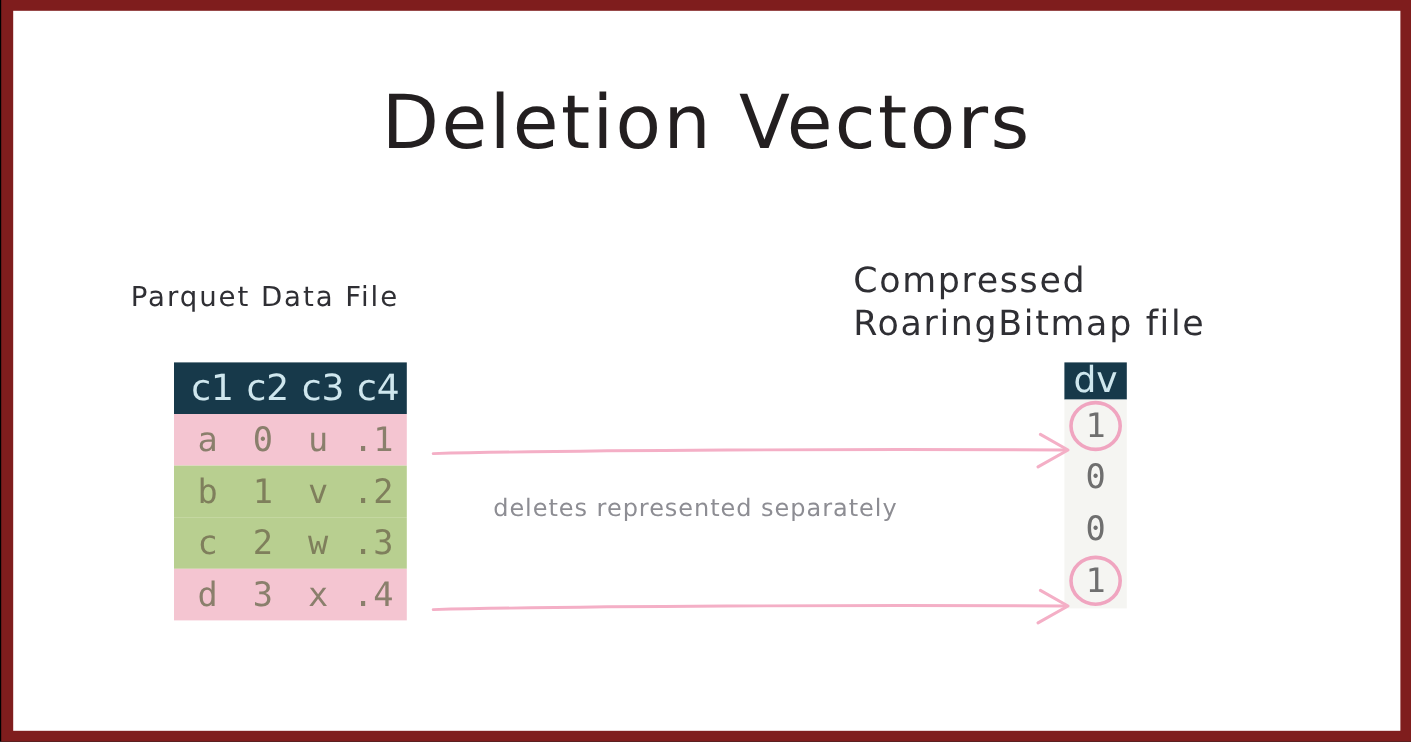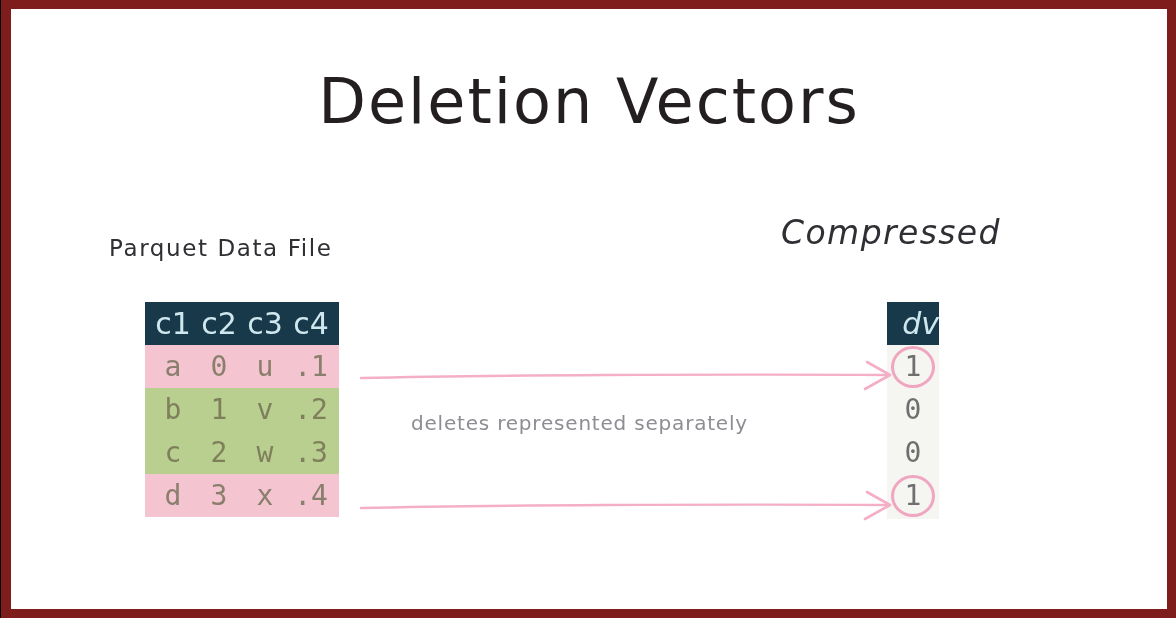--- a/index.html
+++ b/index.html
@@ -62,26 +62,25 @@
     letter-spacing: 1.6px;
     color: #2f2f34;
     white-space: nowrap;
   }
 
   #label-right {
     position: absolute;
     left: 700px;
     top: 206px;
     width: 360px;
-    text-align: center;
-    font-size: 33px;
+    text-align: left;
+    font-size: 29px;
     line-height: 36px;
     letter-spacing: 1.4px;
     color: #2f2f34;
-    font-style: italic;
   }
   #label-right .l2 { display: block; }
 
   #annotation {
     position: absolute;
     left: 400px;
     top: 400px;
     width: 390px;
     font-size: 20px;
     line-height: 28px;
@@ -105,21 +104,21 @@
     justify-content: space-between;
     padding: 0 6px;
     box-sizing: border-box;
   }
   .table-header .cell {
     color: #cfe7ee;
     font-family: "DejaVu Sans", sans-serif;
     font-size: 30px;
     line-height: 30px;
     width: 44px;
-    text-align: center;
+    text-align: right;
   }
   .table-row {
     height: 43px;
     display: flex;
     align-items: center;
     justify-content: space-between;
     padding: 0 6px;
     box-sizing: border-box;
   }
   .table-row.pink  { background: #f4c5d1; }
@@ -137,25 +136,24 @@
 
   
   #dv-table {
     position: absolute;
     left: 876px;
     top: 293px;
     width: 52px;
   }
   #dv-table .dv-header {
     background: #17394a;
-    height: 43px;
-    display: flex;
-    align-items: center;
-    justify-content: flex-end;
-    font-style: italic;
+    height: 31px;
+    display: flex;
+    align-items: center;
+    justify-content: center;
   }
   #dv-table .dv-header .cell {
     color: #cfe7ee;
     font-family: "DejaVu Sans", sans-serif;
     font-size: 30px;
     line-height: 30px;
   }
   #dv-table .dv-body {
     background: #f5f5f2;
     padding-bottom: 2px;
@@ -202,20 +200,21 @@
 
 <div id="frame">
   <div id="canvas">
 
     <div id="title" class="hand">Deletion Vectors</div>
 
     <div id="label-left" class="hand">Parquet Data File</div>
 
     <div id="label-right" class="hand">
       <span class="l1">Compressed</span>
+      <span class="l2">RoaringBitmap file</span>
     </div>
 
     <div id="annotation" class="hand">
       <span class="l1">deletes represented separately</span>
     </div>
 
     <div id="parquet-table">
       <div class="table-header">
         <span class="cell">c1</span>
         <span class="cell">c2</span>

